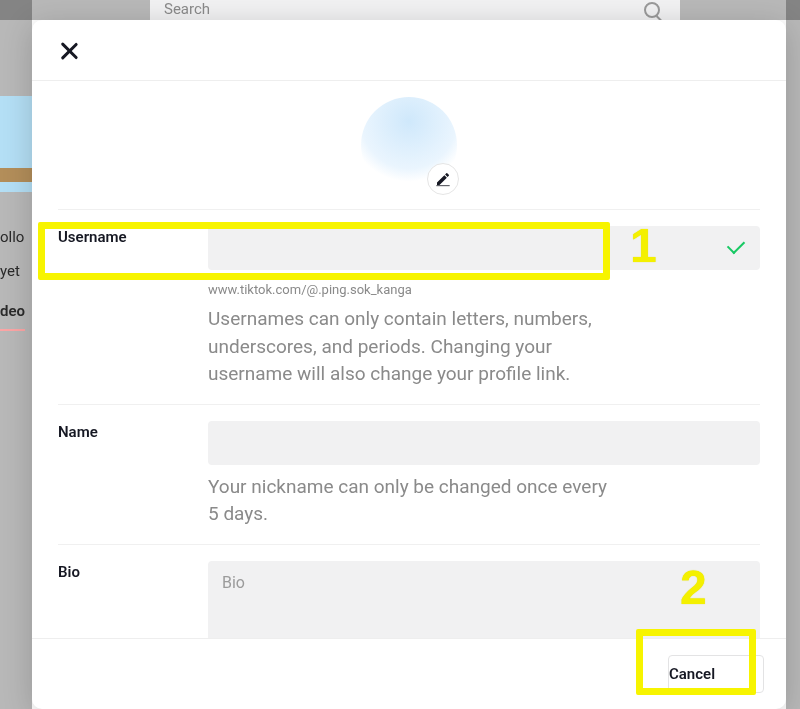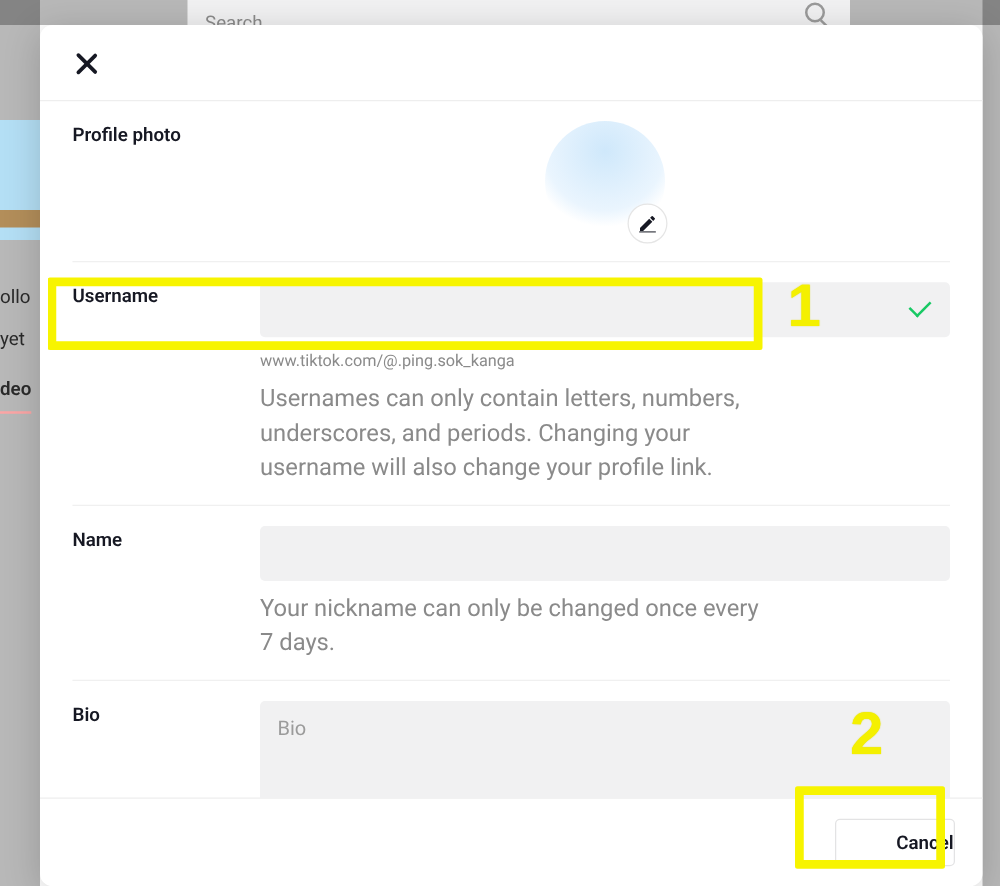--- a/index.html
+++ b/index.html
@@ -8,21 +8,21 @@
 
   
   .bg-strip { position: absolute; top: 0; height: 100%; background: rgba(0,0,0,0.28); }
   .bg-left  { left: 0;  width: 32px; }
   .bg-right { right: 0; width: 14px; }
   .bg-top   { position: absolute; left: 0; right: 0; top: 0; height: 20px; background: rgba(0,0,0,0.28); }
 
   
   .searchbar {
     position: absolute; top: 0; left: 150px; right: 120px; height: 35px;
-    background: #f1f1f2; border-radius: 0 0 4px 4px; display: flex; align-items: center;
+    background: #f1f1f2; border-radius: 0 0 4px 4px; display: flex; align-items: flex-start;
     padding: 0 14px; color: #8a8a8a; font-size: 15px; overflow: hidden;
   }
   .searchbar .search-icon {
     position: absolute; right: 20px; top: 2px;
     width: 16px; height: 16px; border: 2px solid #9a9a9a; border-radius: 50%;
   }
   .searchbar .search-icon::after {
     content: ""; position: absolute; width: 2px; height: 7px; background: #9a9a9a;
     bottom: -6px; right: -2px; transform: rotate(-45deg);
   }
@@ -97,21 +97,21 @@
     color: #9b9b9b; font-size: 16px;
   }
   .counter { font-size: 13px; color: #8a8a8a; margin-top: 8px; }
 
   
   .modal-footer {
     border-top: 1px solid #eee; padding: 16px 22px; display: flex; justify-content: flex-end; gap: 14px;
   }
   .btn {
     min-width: 96px; height: 38px; border-radius: 4px; font-size: 15px; font-weight: 600;
-    display: inline-flex; align-items: center; justify-content: flex-end; cursor: pointer;
+    display: inline-flex; align-items: center; justify-content: flex-start; cursor: pointer;
     border: 1px solid transparent;
     margin-left: 44px;
   }
   .btn-cancel { background: #fff; color: #161823; border-color: #e3e3e4; }
   .btn-save   { background: #fe2c55; color: #fff; }
 
   
   .hl { position: absolute; border: 7px solid #f7f400; pointer-events: none; }
   .hl-username { left: 38px;  top: 222px; width: 572px; height: 58px; border-radius: 2px; }
   .hl-save     { left: 636px; top: 629px; width: 120px; height: 66px; border-radius: 2px; }
@@ -145,21 +145,20 @@
 
 <div class="modal">
 
   <div class="modal-header">
     <div class="close-icon"></div>
   </div>
 
   <div class="modal-body">
 
     <div class="section photo-section">
-      <div class="sec-label">Profile photo</div>
       <div class="sec-content">
         <div class="avatar-wrap">
           <div class="avatar"></div>
           <div class="edit-badge">
             <svg viewBox="0 0 24 24">
               <path d="M3 17.25V21h3.75L17.81 9.94l-3.75-3.75L3 17.25zM20.71 7.04a1 1 0 0 0 0-1.41l-2.34-2.34a1 1 0 0 0-1.41 0l-1.83 1.83 3.75 3.75 1.83-1.83z" fill="#161823"></path>
               <rect x="2" y="21.5" width="20" height="1.2" fill="#161823"></rect>
             </svg>
           </div>
         </div>
@@ -176,21 +175,21 @@
         <div class="hint-line">Usernames can only contain letters, numbers, underscores, and periods. Changing your username will also change your profile link.</div>
       </div>
     </div>
 
     <div class="section">
       <div class="sec-label">Name</div>
       <div class="sec-content">
         <div class="name-input">
           <span></span>
         </div>
-        <div class="hint-line">Your nickname can only be changed once every 7 days.</div>
+        <div class="hint-line">Your nickname can only be changed once every 5 days.</div>
       </div>
     </div>
 
     <div class="section" style="border-bottom:none">
       <div class="sec-label">Bio</div>
       <div class="sec-content">
         <div class="bio-box">
           <span>Bio</span>
         </div>
         <div class="counter">7/80</div>

